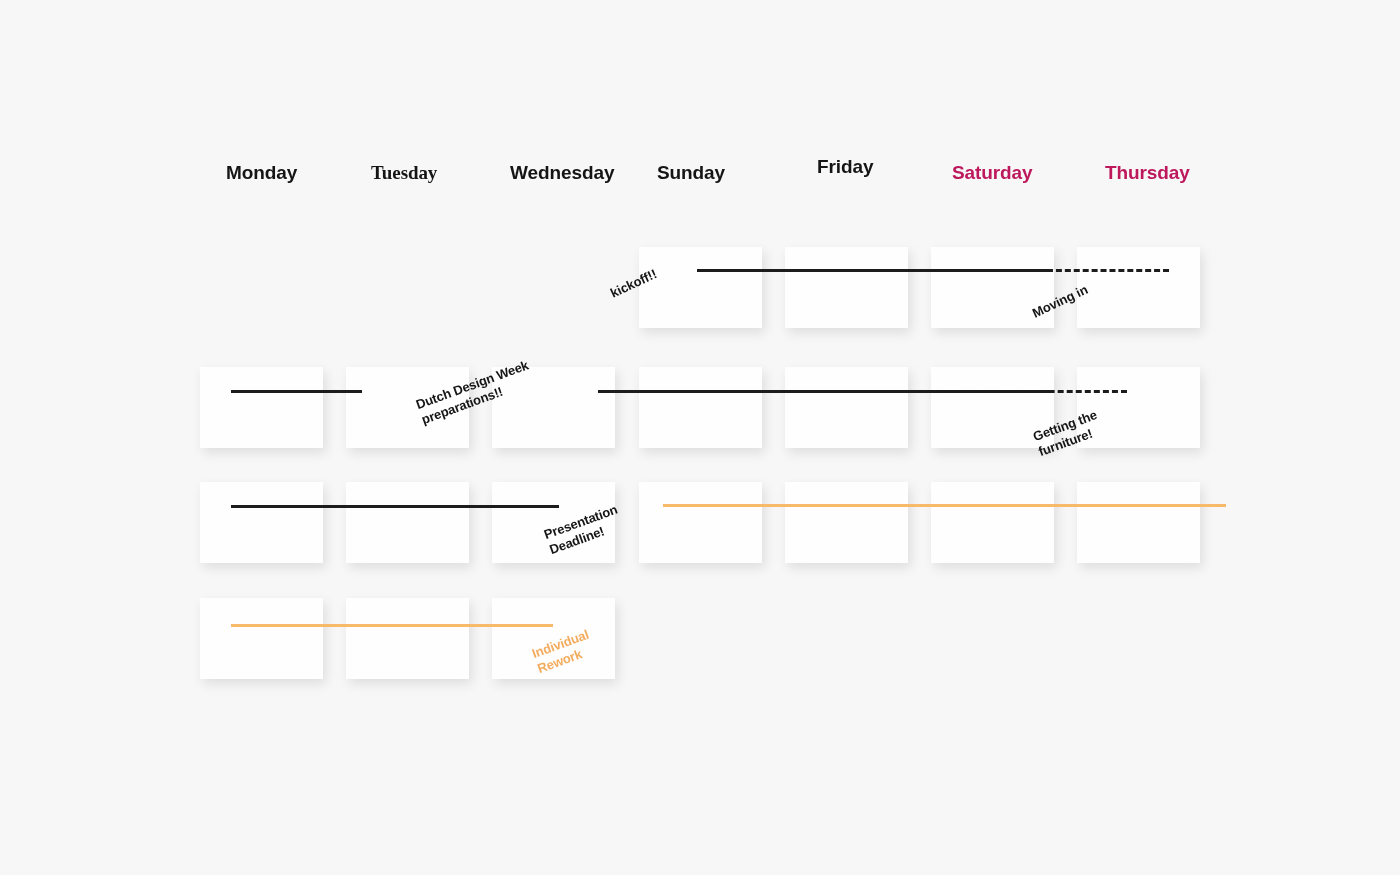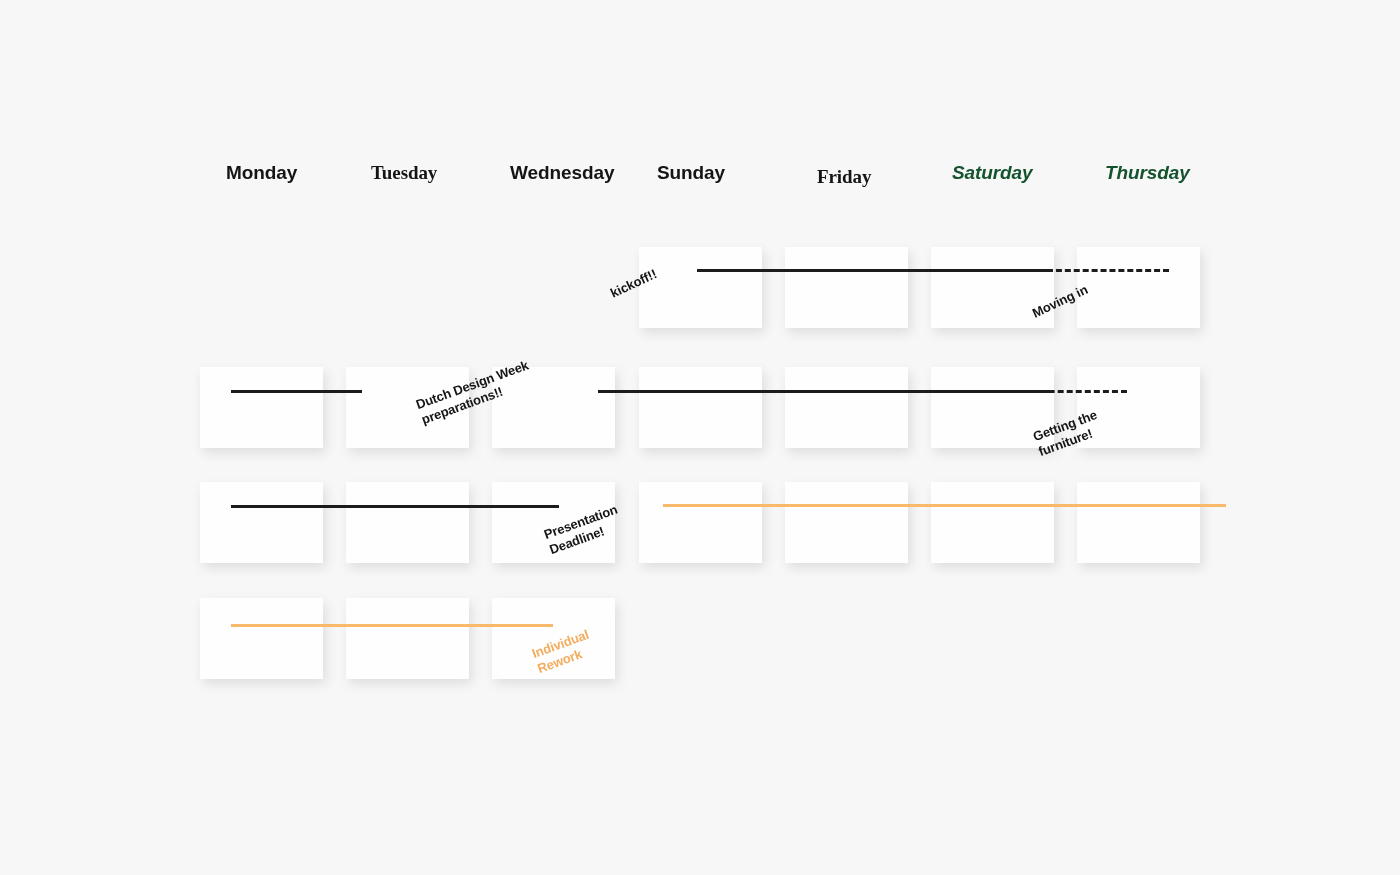--- a/index.html
+++ b/index.html
@@ -20,21 +20,21 @@
 
   
   .day-header {
     position: absolute;
     font-size: 19px;
     font-weight: bold;
     color: #151515;
     white-space: nowrap;
     letter-spacing: -0.1px;
   }
-  .day-header.accent { color: #14532d; font-style: italic; }
+  .day-header.accent { color: #be185d; }
 
   
   .card {
     position: absolute;
     width: 123px;
     height: 81px;
     background: #fefefe;
     box-shadow: 3px 5px 11px rgba(0,0,0,0.10);
   }
 
@@ -66,21 +66,21 @@
 </style>
 </head>
 <body>
 
 <div class="board">
   <div id="headers-layer">
       <div class="day-header" style="left: 226px; top: 162px;">Monday</div>
       <div class="day-header" style="left: 371px; top: 162px; font-family: Liberation Serif, serif;">Tuesday</div>
       <div class="day-header" style="left: 504px; top: 162px; margin-left: 6px;">Wednesday</div>
       <div class="day-header" style="left: 657px; top: 162px;">Sunday</div>
-      <div class="day-header" style="left: 817px; top: 166px; font-family: Liberation Serif, serif;">Friday</div>
+      <div class="day-header" style="left: 817px; top: 156px;">Friday</div>
       <div class="day-header accent" style="left: 952px; top: 162px;">Saturday</div>
       <div class="day-header accent" style="left: 1105px; top: 162px;">Thursday</div>
     </div>
   <div id="cards-layer">
       <div class="card" style="left: 639px; top: 247px; width: 123px; height: 81px;"></div>
       <div class="card" style="left: 785px; top: 247px; width: 123px; height: 81px;"></div>
       <div class="card" style="left: 931px; top: 247px; width: 123px; height: 81px;"></div>
       <div class="card" style="left: 1077px; top: 247px; width: 123px; height: 81px;"></div>
       <div class="card" style="left: 200px; top: 367px; width: 123px; height: 81px;"></div>
       <div class="card" style="left: 346px; top: 367px; width: 123px; height: 81px;"></div>

